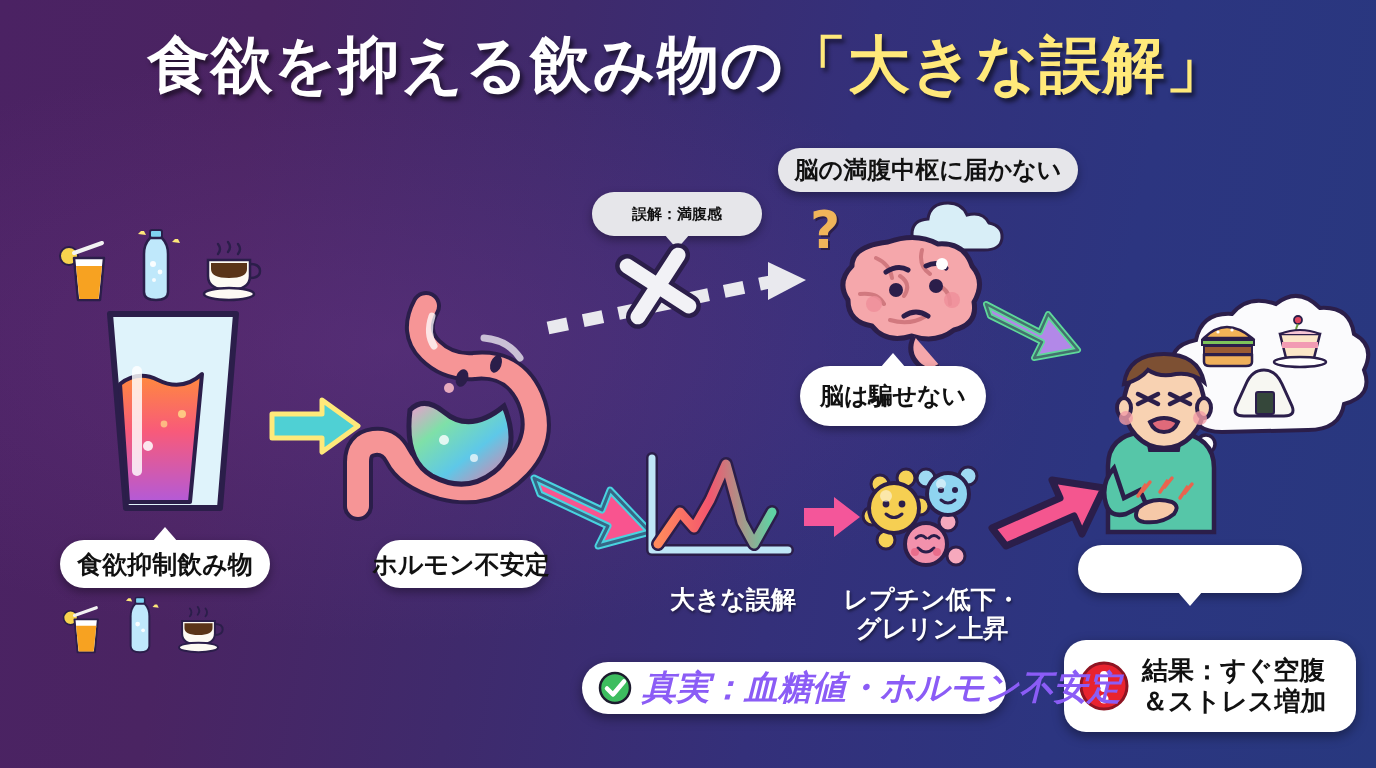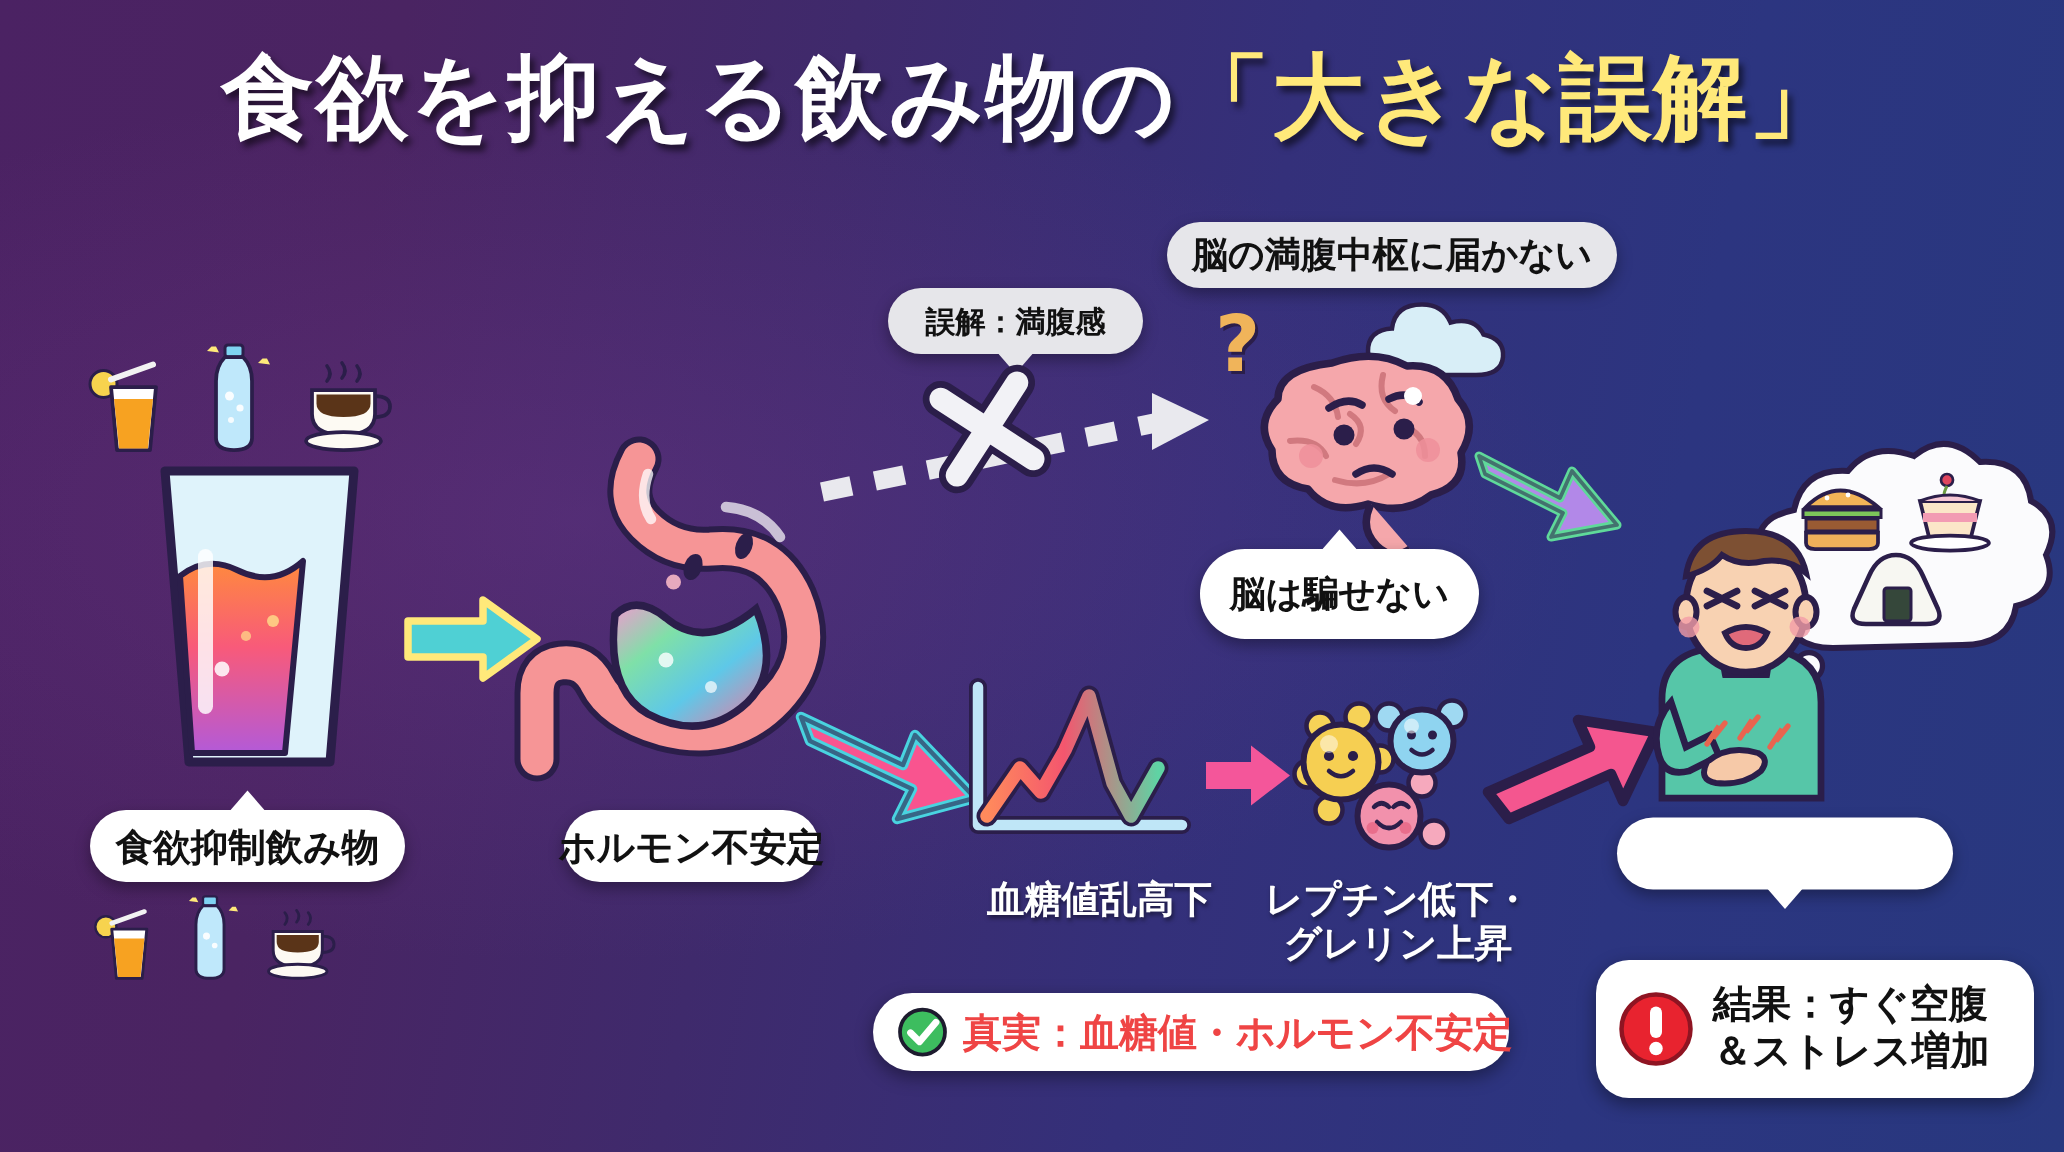--- a/index.html
+++ b/index.html
@@ -159,21 +159,21 @@
     <path d="M84 26 q-6 18 2 30" stroke="#fff" stroke-width="7" fill="none" stroke-linecap="round" opacity=".75"></path>
     <path d="M136 48 q24 2 36 20" stroke="#fff" stroke-width="7" fill="none" stroke-linecap="round" opacity=".7"></path>
     <circle cx="96" cy="150" r="5" fill="#fff" opacity=".8"></circle>
     <circle cx="126" cy="168" r="4" fill="#fff" opacity=".7"></circle>
   </svg>
 
   <div class="pill" style="left:376px;top:540px;width:170px;height:48px;font-size:25px;">
     <span>ホルモン不安定</span>
   </div>
 
-  <div class="pill grey" style="left:592px;top:192px;width:170px;height:44px;font-size:20px;">
+  <div class="pill grey" style="left:592px;top:192px;width:170px;height:44px;font-size:15px;">
     <span>誤解：満腹感</span>
     <i class="tail-down grey"></i>
   </div>
 
   <svg style="position:absolute;left:540px;top:250px;" width="280" height="90" viewBox="0 0 280 90">
     <path d="M8 78 L230 32" stroke="#e9e9ee" stroke-width="13" stroke-dasharray="20 16" stroke-linecap="butt" fill="none"></path>
     <path d="M228 12 l38 18 l-38 20 z" fill="#e9e9ee"></path>
     <g transform="translate(118,36) rotate(-12)">
       <path d="M-26 -26 L26 26 M26 -26 L-26 26" stroke="#2b1e4a" stroke-width="24" stroke-linecap="round"></path>
       <path d="M-26 -26 L26 26 M26 -26 L-26 26" stroke="#f2f2f6" stroke-width="15" stroke-linecap="round"></path>
@@ -227,21 +227,21 @@
         <stop offset="100%" stop-color="#5fd3a4"></stop>
       </linearGradient>
     </defs>
     <path d="M14 6 v92 h136" fill="none" stroke="#2b1e4a" stroke-width="12" stroke-linecap="round" stroke-linejoin="round"></path>
     <path d="M14 6 v92 h136" fill="none" stroke="#bfe6f7" stroke-width="7" stroke-linecap="round" stroke-linejoin="round"></path>
     <path d="M20 92 L42 60 L56 76 L72 48 L88 12 L104 70 L116 92 L134 60" fill="none" stroke="#2b1e4a" stroke-width="14" stroke-linecap="round" stroke-linejoin="round"></path>
     <path d="M20 92 L42 60 L56 76 L72 48 L88 12 L104 70 L116 92 L134 60" fill="none" stroke="url(#gline)" stroke-width="9" stroke-linecap="round" stroke-linejoin="round"></path>
   </svg>
 
   <div class="bgtext" style="left:648px;top:586px;width:170px;font-size:25px;">
-    <span>血糖値乱高下</span>
+    <span>大きな誤解</span>
   </div>
 
   <svg style="position:absolute;left:802px;top:494px;" width="62" height="46" viewBox="0 0 62 46">
     <path d="M2 14 h30 v-11 l26 20 l-26 20 v-11 h-30 z" fill="#f4569a"></path>
   </svg>
 
   <svg style="position:absolute;left:856px;top:448px;" width="150" height="130" viewBox="0 0 150 130">
     <path d="M38 60 L24 36 M38 60 L16 68 M38 60 L30 92 M38 60 L64 58 M38 60 L50 30" stroke="#2b1e4a" stroke-width="3.5"></path>
     <path d="M92 46 L70 30 M92 46 L112 28 M92 46 L64 58" stroke="#2b1e4a" stroke-width="3.5"></path>
     <path d="M70 96 L92 108 M70 96 L92 74 M70 96 L38 60" stroke="#2b1e4a" stroke-width="3.5"></path>
@@ -348,16 +348,16 @@
       <div>＆ストレス増加</div>
     </div>
   </div>
 
   <div style="position:absolute;left:582px;top:662px;width:424px;height:52px;background:#fff;border-radius:26px;
               box-shadow:0 4px 12px rgba(0,0,0,.4);display:flex;align-items:center;gap:10px;padding:0 16px;box-sizing:border-box;">
     <svg width="34" height="34" viewBox="0 0 34 34">
       <circle cx="17" cy="17" r="15" fill="#3dbd5f" stroke="#1d1b2e" stroke-width="2.5"></circle>
       <path d="M9 17.5 l6 6 l11 -13" stroke="#fff" stroke-width="4.5" fill="none" stroke-linecap="round" stroke-linejoin="round"></path>
     </svg>
-    <span style="font-size:26px;font-weight:bold;color:#ef4444;white-space:nowrap;">真実：血糖値・ホルモン不安定</span>
+    <span style="font-size:34px;font-weight:bold;color:#8b5cf6;white-space:nowrap;font-style:italic;">真実：血糖値・ホルモン不安定</span>
   </div>
 
 </div>
 
 </body></html>

